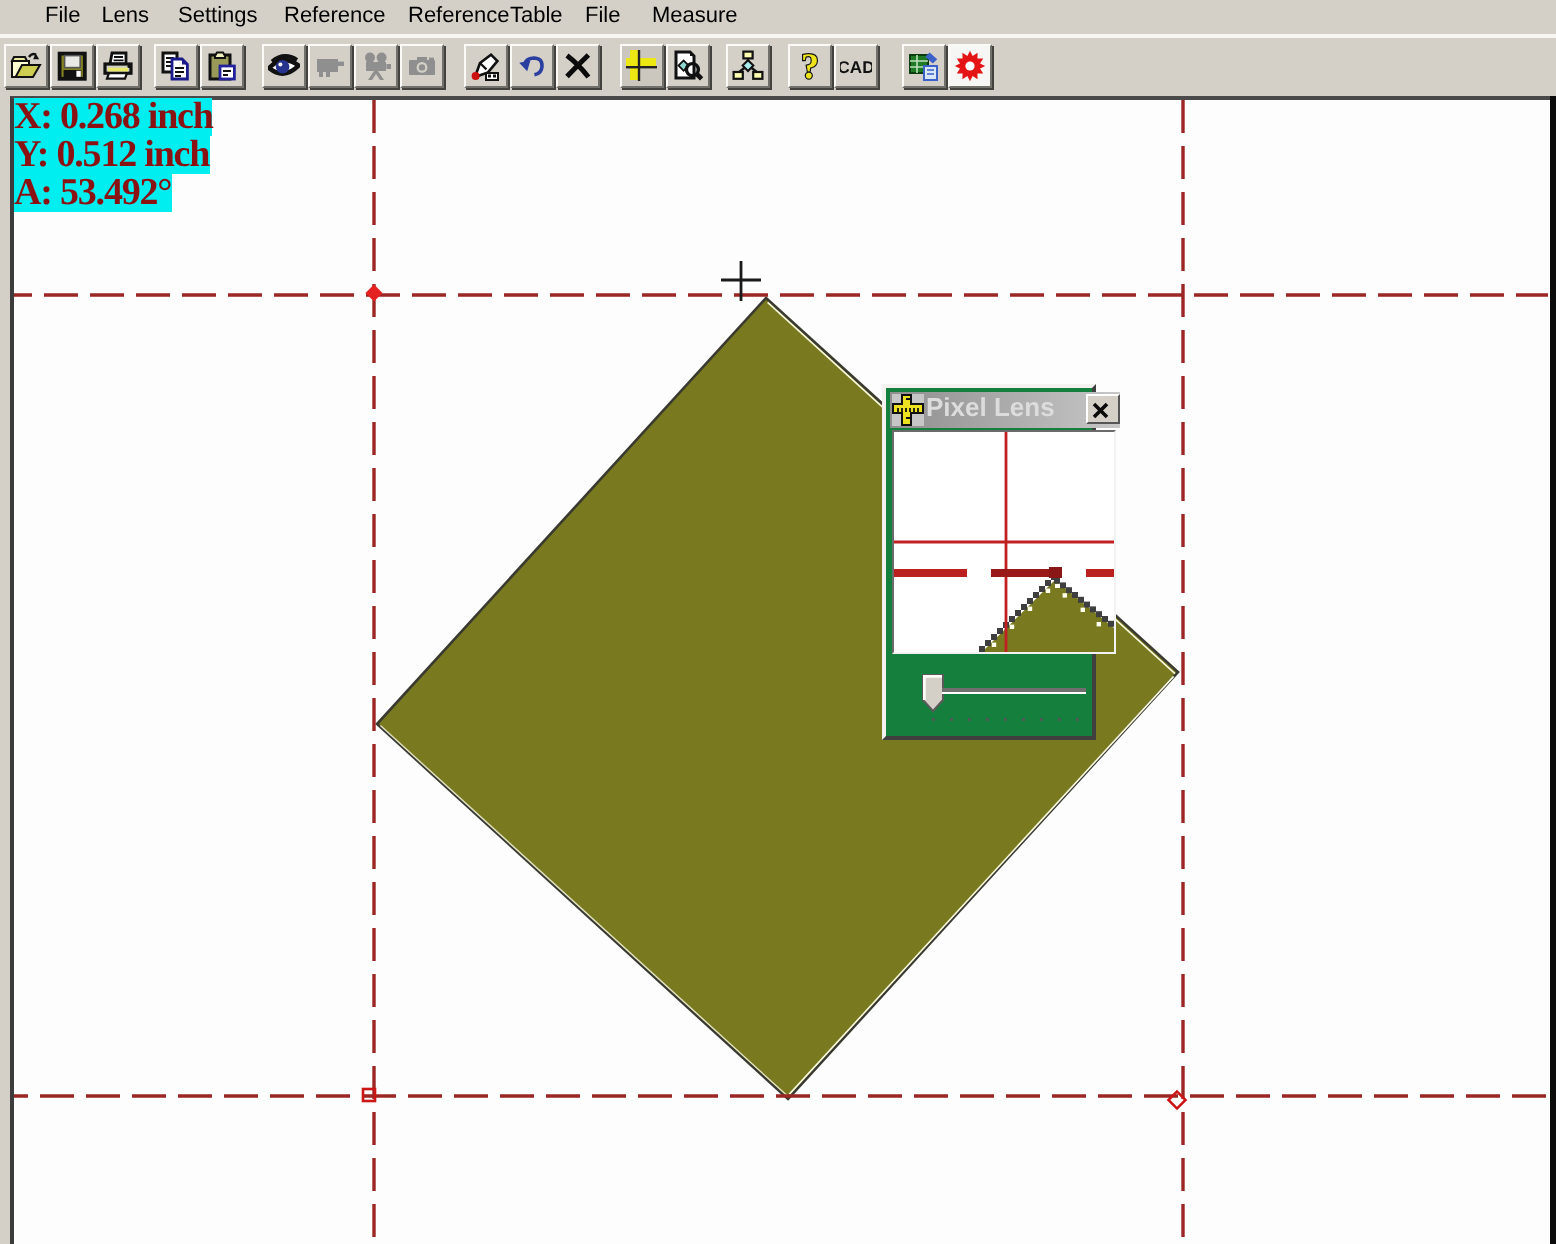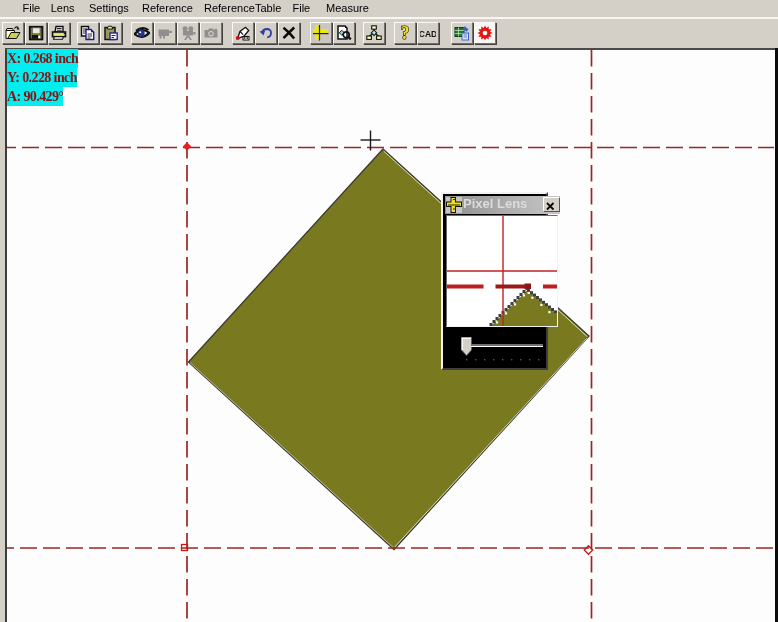--- a/index.html
+++ b/index.html
@@ -7,22 +7,22 @@
 #menubar{position:absolute;left:16px;top:0;width:762px;height:17px;background:#d4d0c8;}
 #menubar span{position:absolute;top:2px;font-size:11px;color:#000;}
 #mline{position:absolute;left:0;top:17px;width:778px;height:2px;background:#f7f6f3;}
 #toolbar{position:absolute;left:0;top:19px;width:778px;height:29px;background:#d4d0c8;}
 .tb{position:absolute;top:3px;width:22px;height:22px;background:#d4d0c8;border:1px solid;border-color:#fbfaf7 #72706b #72706b #fbfaf7;box-shadow:1px 1px 0 #44423e;box-sizing:border-box;}
 .tb svg{position:absolute;left:2px;top:2px;}
 #canvas{position:absolute;left:5px;top:48px;width:771px;height:574px;background:#fdfdfd;border-left:2px solid #3c3c3c;border-top:2px solid #4a4a4a;box-sizing:border-box;}
 #rstrip{position:absolute;left:775px;top:48px;width:3px;height:574px;background:#0c0c0c;}
 #mainsvg{position:absolute;left:7px;top:50px;}
 #overlay{position:absolute;left:7px;top:49px;}
-.cy{display:block;background:#00eef0;color:#8b1212;font-family:"Liberation Serif",serif;font-weight:bold;font-size:14px;letter-spacing:-0.6px;line-height:19px;white-space:pre;width:-moz-fit-content;width:fit-content;}
-#lenswin{position:absolute;left:441px;top:192px;width:107px;height:178px;background:#000000;border:2px solid;border-color:#f3f2ef #3f3f3f #3f3f3f #f3f2ef;box-sizing:border-box;}
+.cy{display:block;background:#00eef0;color:#8b1212;font-family:"Liberation Serif",serif;font-weight:bold;font-size:19px;letter-spacing:-0.6px;line-height:19px;white-space:pre;width:-moz-fit-content;width:fit-content;}
+#lenswin{position:absolute;left:441px;top:192px;width:107px;height:178px;background:#15803d;border:2px solid;border-color:#f3f2ef #3f3f3f #3f3f3f #f3f2ef;box-sizing:border-box;}
 #ltitle{position:absolute;left:2px;top:2px;width:115px;height:18px;background:linear-gradient(90deg,#8f8f8f,#c7c7c7);}
 #ltext{position:absolute;left:20px;top:2px;font-size:13px;font-weight:bold;color:#dcdcdc;}
 #lclose{position:absolute;left:100px;top:3px;width:15px;height:13px;background:#d4d0c8;border:1px solid;border-color:#fff #555 #555 #fff;}
 #lens{position:absolute;left:3px;top:21px;width:112px;height:112px;border:1px solid;border-color:#6b6b6b #f2f2f2 #f2f2f2 #6b6b6b;background:#fff;box-sizing:border-box;}
 #lthumb{position:absolute;left:18px;top:143px;}
 #ltrack{position:absolute;left:28px;top:150px;width:72px;height:2px;background:#6f6f6f;box-shadow:0 1px 0 #fff;}
 #ldots{position:absolute;left:20px;top:164px;}
 </style>
 </head>
 <body>
@@ -211,22 +211,22 @@
 
 <rect x="177" y="93.5" width="6" height="6" fill="#e42222" stroke="none" transform="rotate(45 180 96.5)"></rect>
 <rect x="174.5" y="494.5" width="6" height="6" fill="none" stroke="#cc1515" stroke-width="1.3"></rect>
 <rect x="578.5" y="497" width="6" height="6" fill="none" stroke="#cc1515" stroke-width="1.3" transform="rotate(45 581.5 500)"></rect>
 
 <line x1="363.5" y1="80.5" x2="363.5" y2="100.5" stroke="#1a1a1a" stroke-width="1.4"></line>
 <line x1="353.5" y1="90" x2="373.5" y2="90" stroke="#1a1a1a" stroke-width="1.4"></line>
 </svg>
 <div id="overlay">
 <span class="cy">X: 0.268 inch</span>
-    <span class="cy">Y: 0.228 inch</span>
-    <span class="cy">A: 90.429°</span>
+    <span class="cy">Y: 0.512 inch</span>
+    <span class="cy">A: 53.492°</span>
 </div>
 <div id="lenswin">
 <div id="ltitle">
       <svg width="16" height="16" viewBox="0 0 16 16" style="position:absolute;left:1px;top:1px">
 <rect x="0" y="0" width="6" height="6" fill="#c6c6c6"></rect>
 <rect x="10" y="0" width="6" height="6" fill="#c6c6c6"></rect>
 <rect x="0" y="10" width="6" height="6" fill="#c6c6c6"></rect>
 <rect x="10" y="10" width="6" height="6" fill="#c6c6c6"></rect>
 <rect x="4.5" y="0" width="5.5" height="16" fill="#111"></rect>
 <rect x="0" y="4.5" width="16" height="5.5" fill="#111"></rect>

